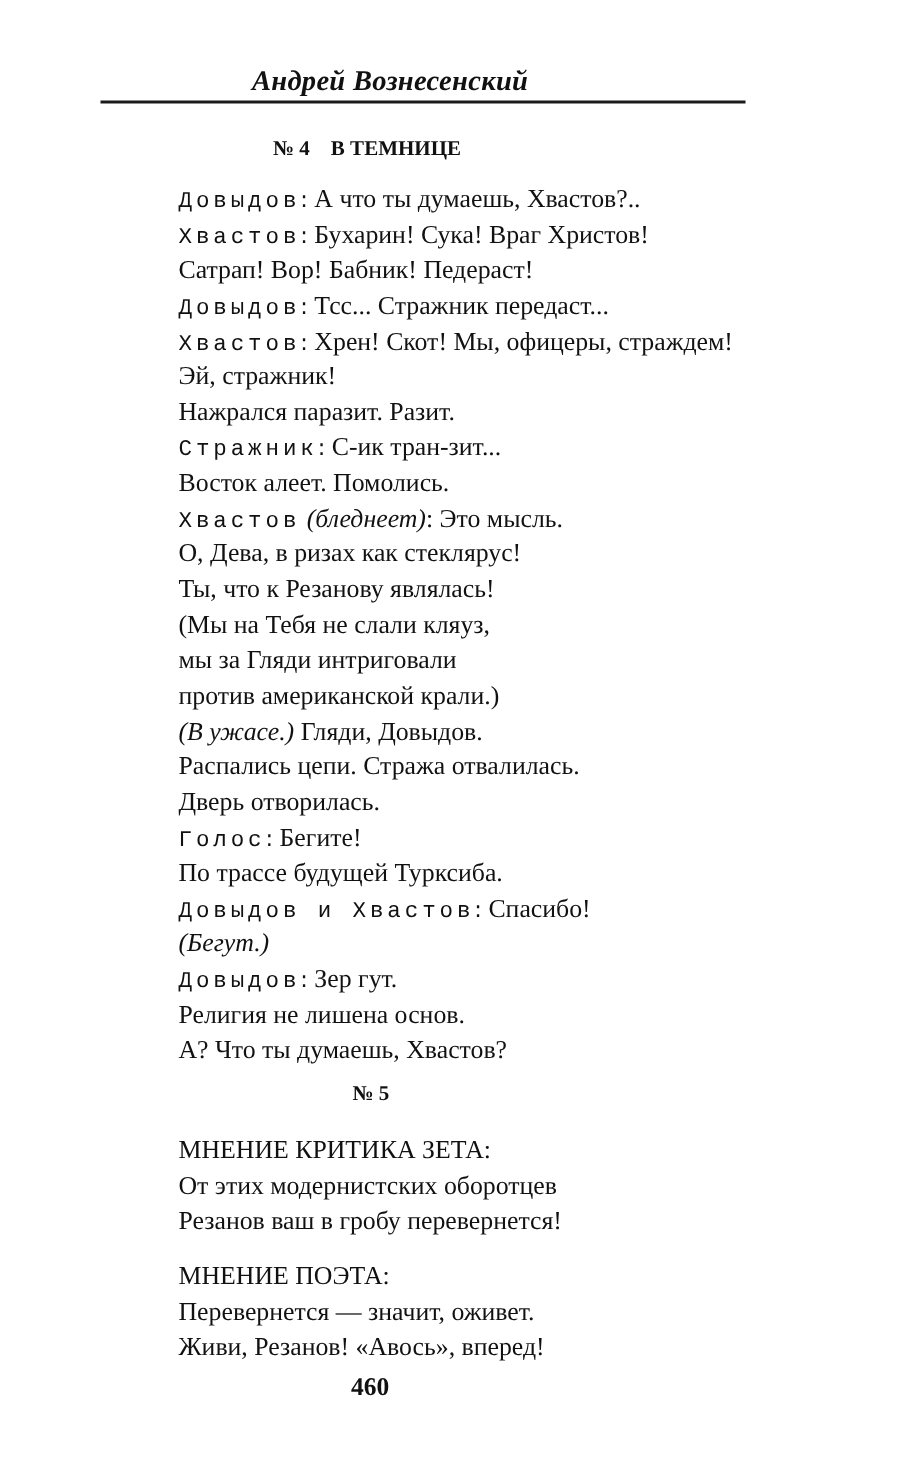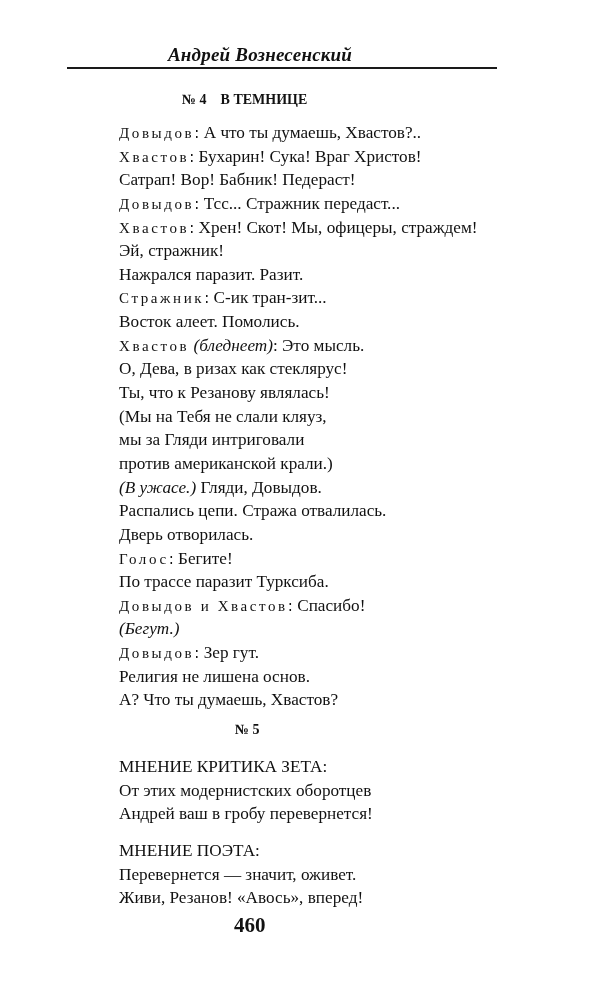--- a/index.html
+++ b/index.html
@@ -48,36 +48,36 @@
       padding: 0;
       list-style: none;
       font-size: 17.2px;
       line-height: 23.65px;
     }
     .lines li {
       white-space: nowrap;
       height: 23.65px;
     }
     .speaker {
-      font-family: Liberation Serif, serif;
+      font-family: Liberation Mono, monospace;
       font-size: 15px;
       letter-spacing: 2.6px;
     }
     .speaker-sep {
       font-family: "DejaVu Sans", "Liberation Sans", sans-serif;
       font-size: 15px;
     }
     .stage {
       font-style: italic;
     }
     .page-number {
       position: absolute;
       left: 234px;
       top: 914px;
-      font-size: 21px;
+      font-size: 17px;
       font-weight: bold;
       line-height: 22px;
     }
   </style>
 </head>
 <body>
 
 <div>
 
   <div class="running-head">Андрей Вознесенский</div>
@@ -98,34 +98,34 @@
     <li><span class="speaker">Хвастов</span><span class="speaker-sep"></span><span class="stage"> (бледнеет)</span><span>: Это мысль.</span></li>
     <li><span class="speaker"></span><span class="speaker-sep"></span><span class="stage"></span><span>О, Дева, в ризах как стеклярус!</span></li>
     <li><span class="speaker"></span><span class="speaker-sep"></span><span class="stage"></span><span>Ты, что к Резанову являлась!</span></li>
     <li><span class="speaker"></span><span class="speaker-sep"></span><span class="stage"></span><span>(Мы на Тебя не слали кляуз,</span></li>
     <li><span class="speaker"></span><span class="speaker-sep"></span><span class="stage"></span><span>мы за Гляди интриговали</span></li>
     <li><span class="speaker"></span><span class="speaker-sep"></span><span class="stage"></span><span>против американской крали.)</span></li>
     <li><span class="speaker"></span><span class="speaker-sep"></span><span class="stage">(В ужасе.)</span><span> Гляди, Довыдов.</span></li>
     <li><span class="speaker"></span><span class="speaker-sep"></span><span class="stage"></span><span>Распались цепи. Стража отвалилась.</span></li>
     <li><span class="speaker"></span><span class="speaker-sep"></span><span class="stage"></span><span>Дверь отворилась.</span></li>
     <li><span class="speaker">Голос</span><span class="speaker-sep">:</span><span class="stage"></span><span> Бегите!</span></li>
-    <li><span class="speaker"></span><span class="speaker-sep"></span><span class="stage"></span><span>По трассе паразит Турксиба.</span></li>
+    <li><span class="speaker"></span><span class="speaker-sep"></span><span class="stage"></span><span>По трассе будущей Турксиба.</span></li>
     <li><span class="speaker">Довыдов и Хвастов</span><span class="speaker-sep">:</span><span class="stage"></span><span> Спасибо!</span></li>
     <li><span class="speaker"></span><span class="speaker-sep"></span><span class="stage">(Бегут.)</span><span></span></li>
     <li><span class="speaker">Довыдов</span><span class="speaker-sep">:</span><span class="stage"></span><span> Зер гут.</span></li>
     <li><span class="speaker"></span><span class="speaker-sep"></span><span class="stage"></span><span>Религия не лишена основ.</span></li>
     <li><span class="speaker"></span><span class="speaker-sep"></span><span class="stage"></span><span>А? Что ты думаешь, Хвастов?</span></li>
   </ul>
 
   <div class="section-title" style="left:235px; top:720px;"><span>№ 5</span></div>
 
   <ul class="lines" style="top:755px;">
     <li>МНЕНИЕ КРИТИКА ЗЕТА:</li>
     <li>От этих модернистских оборотцев</li>
-    <li>Андрей ваш в гробу перевернется!</li>
+    <li>Резанов ваш в гробу перевернется!</li>
   </ul>
 
   <ul class="lines" style="top:839px;">
     <li>МНЕНИЕ ПОЭТА:</li>
     <li>Перевернется — значит, оживет.</li>
     <li>Живи, Резанов! «Авось», вперед!</li>
   </ul>
 
   <div class="page-number">460</div>
 </div>

